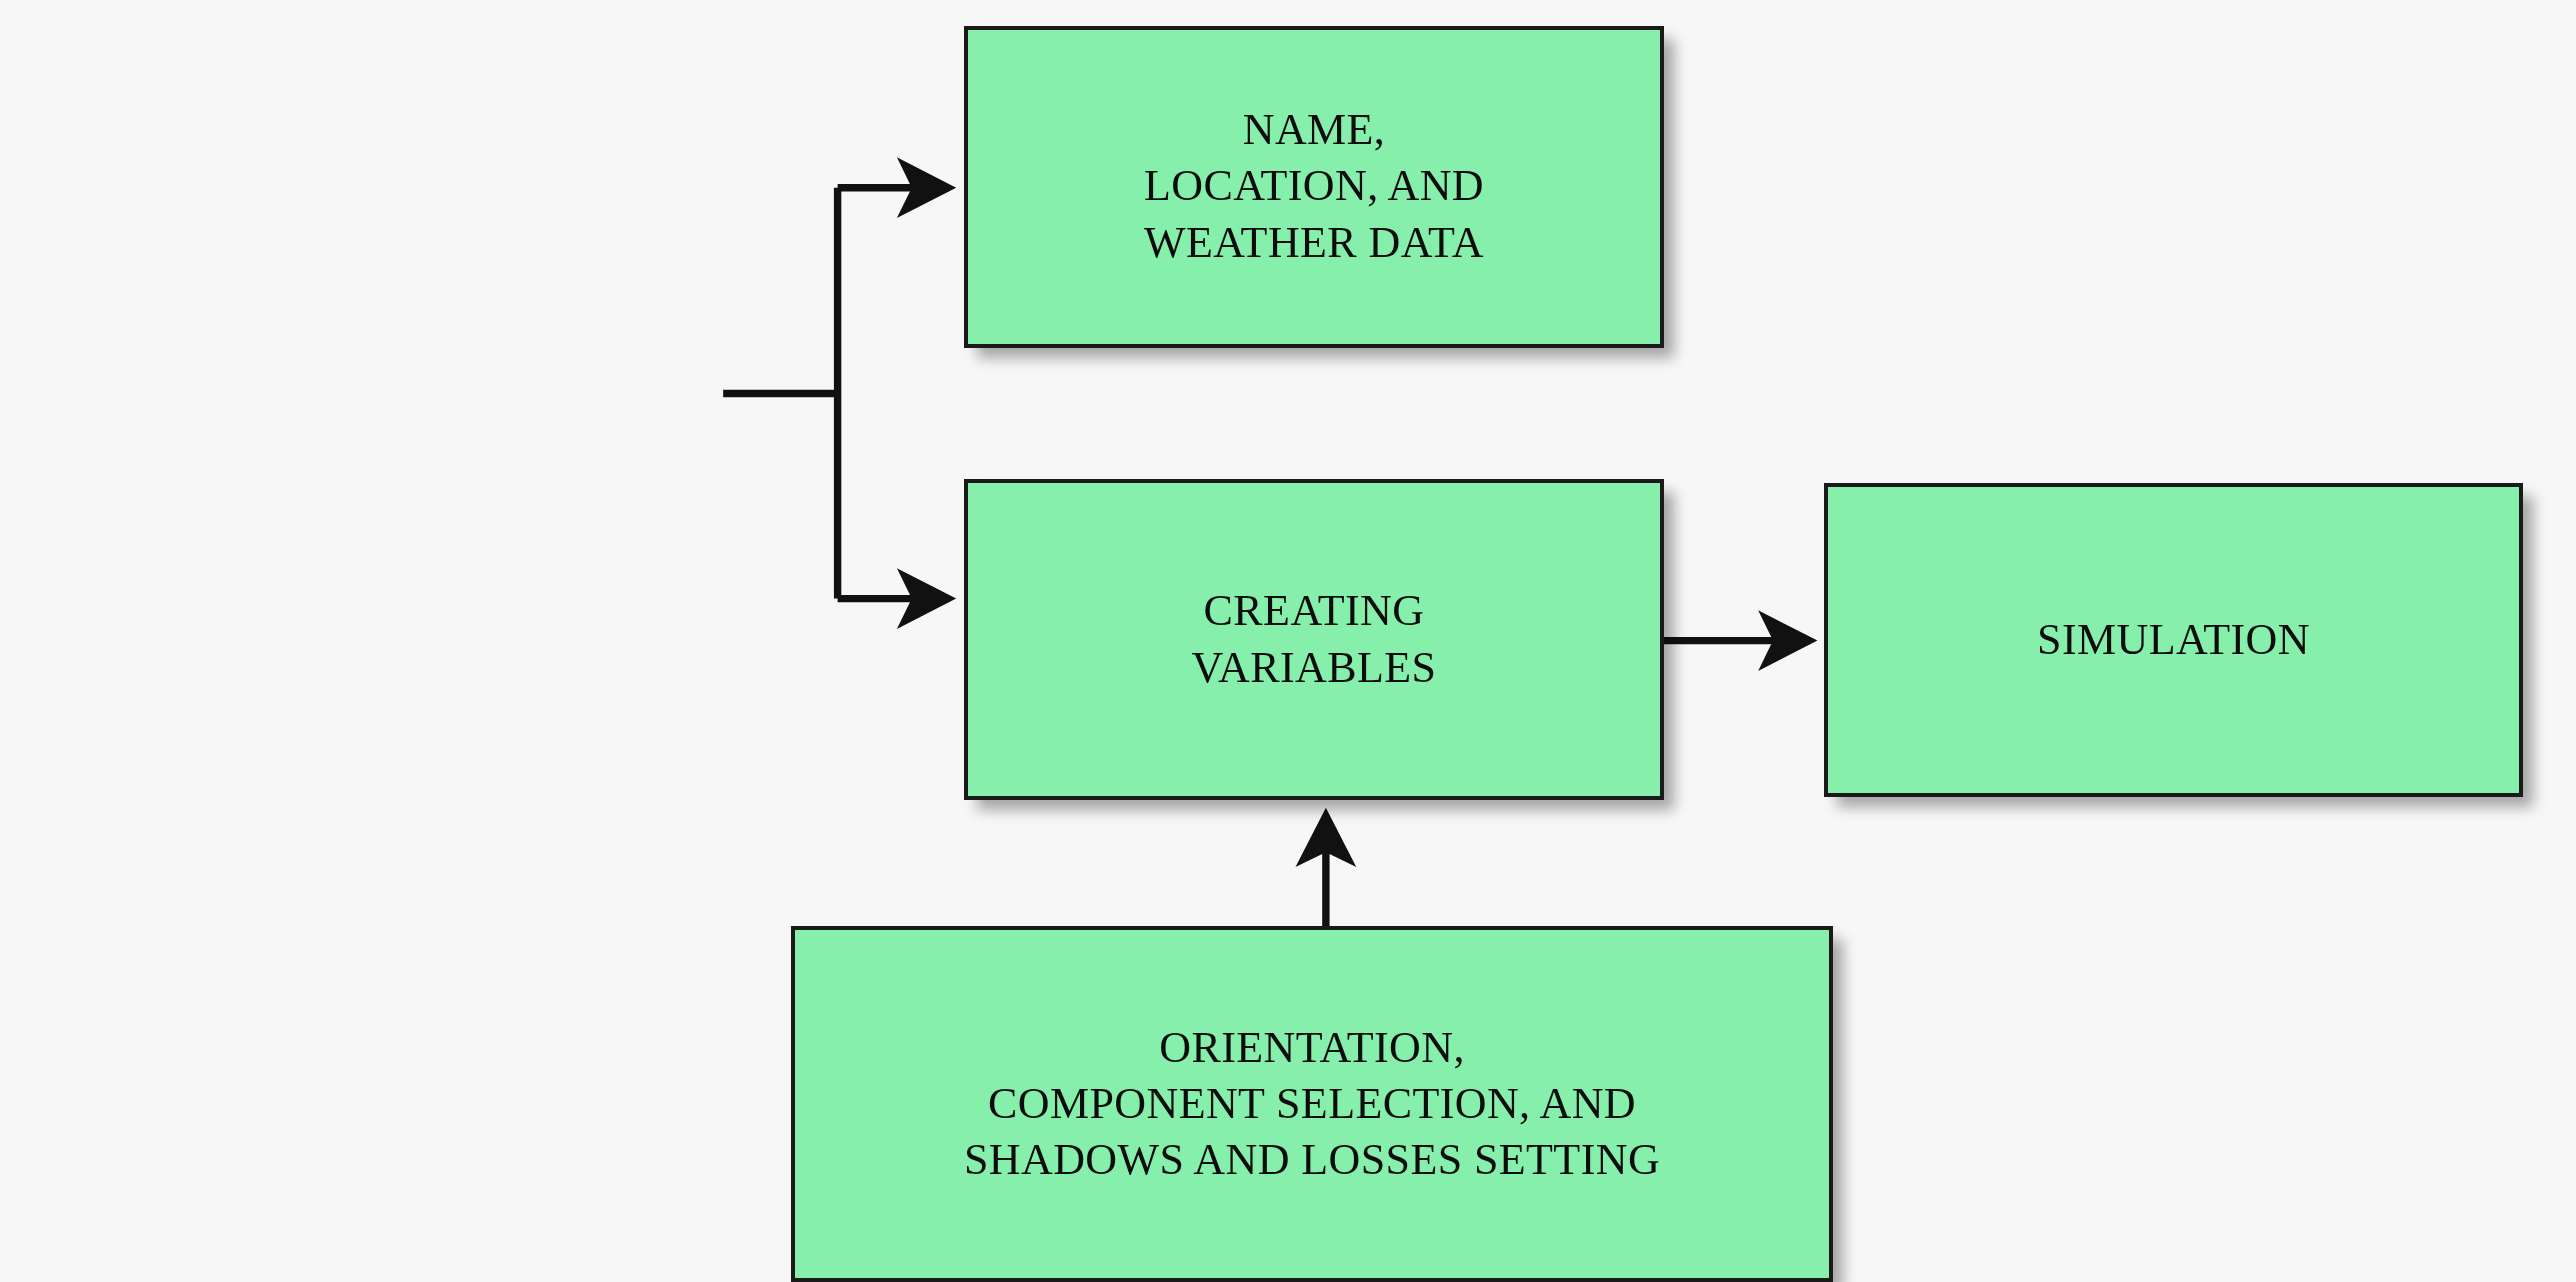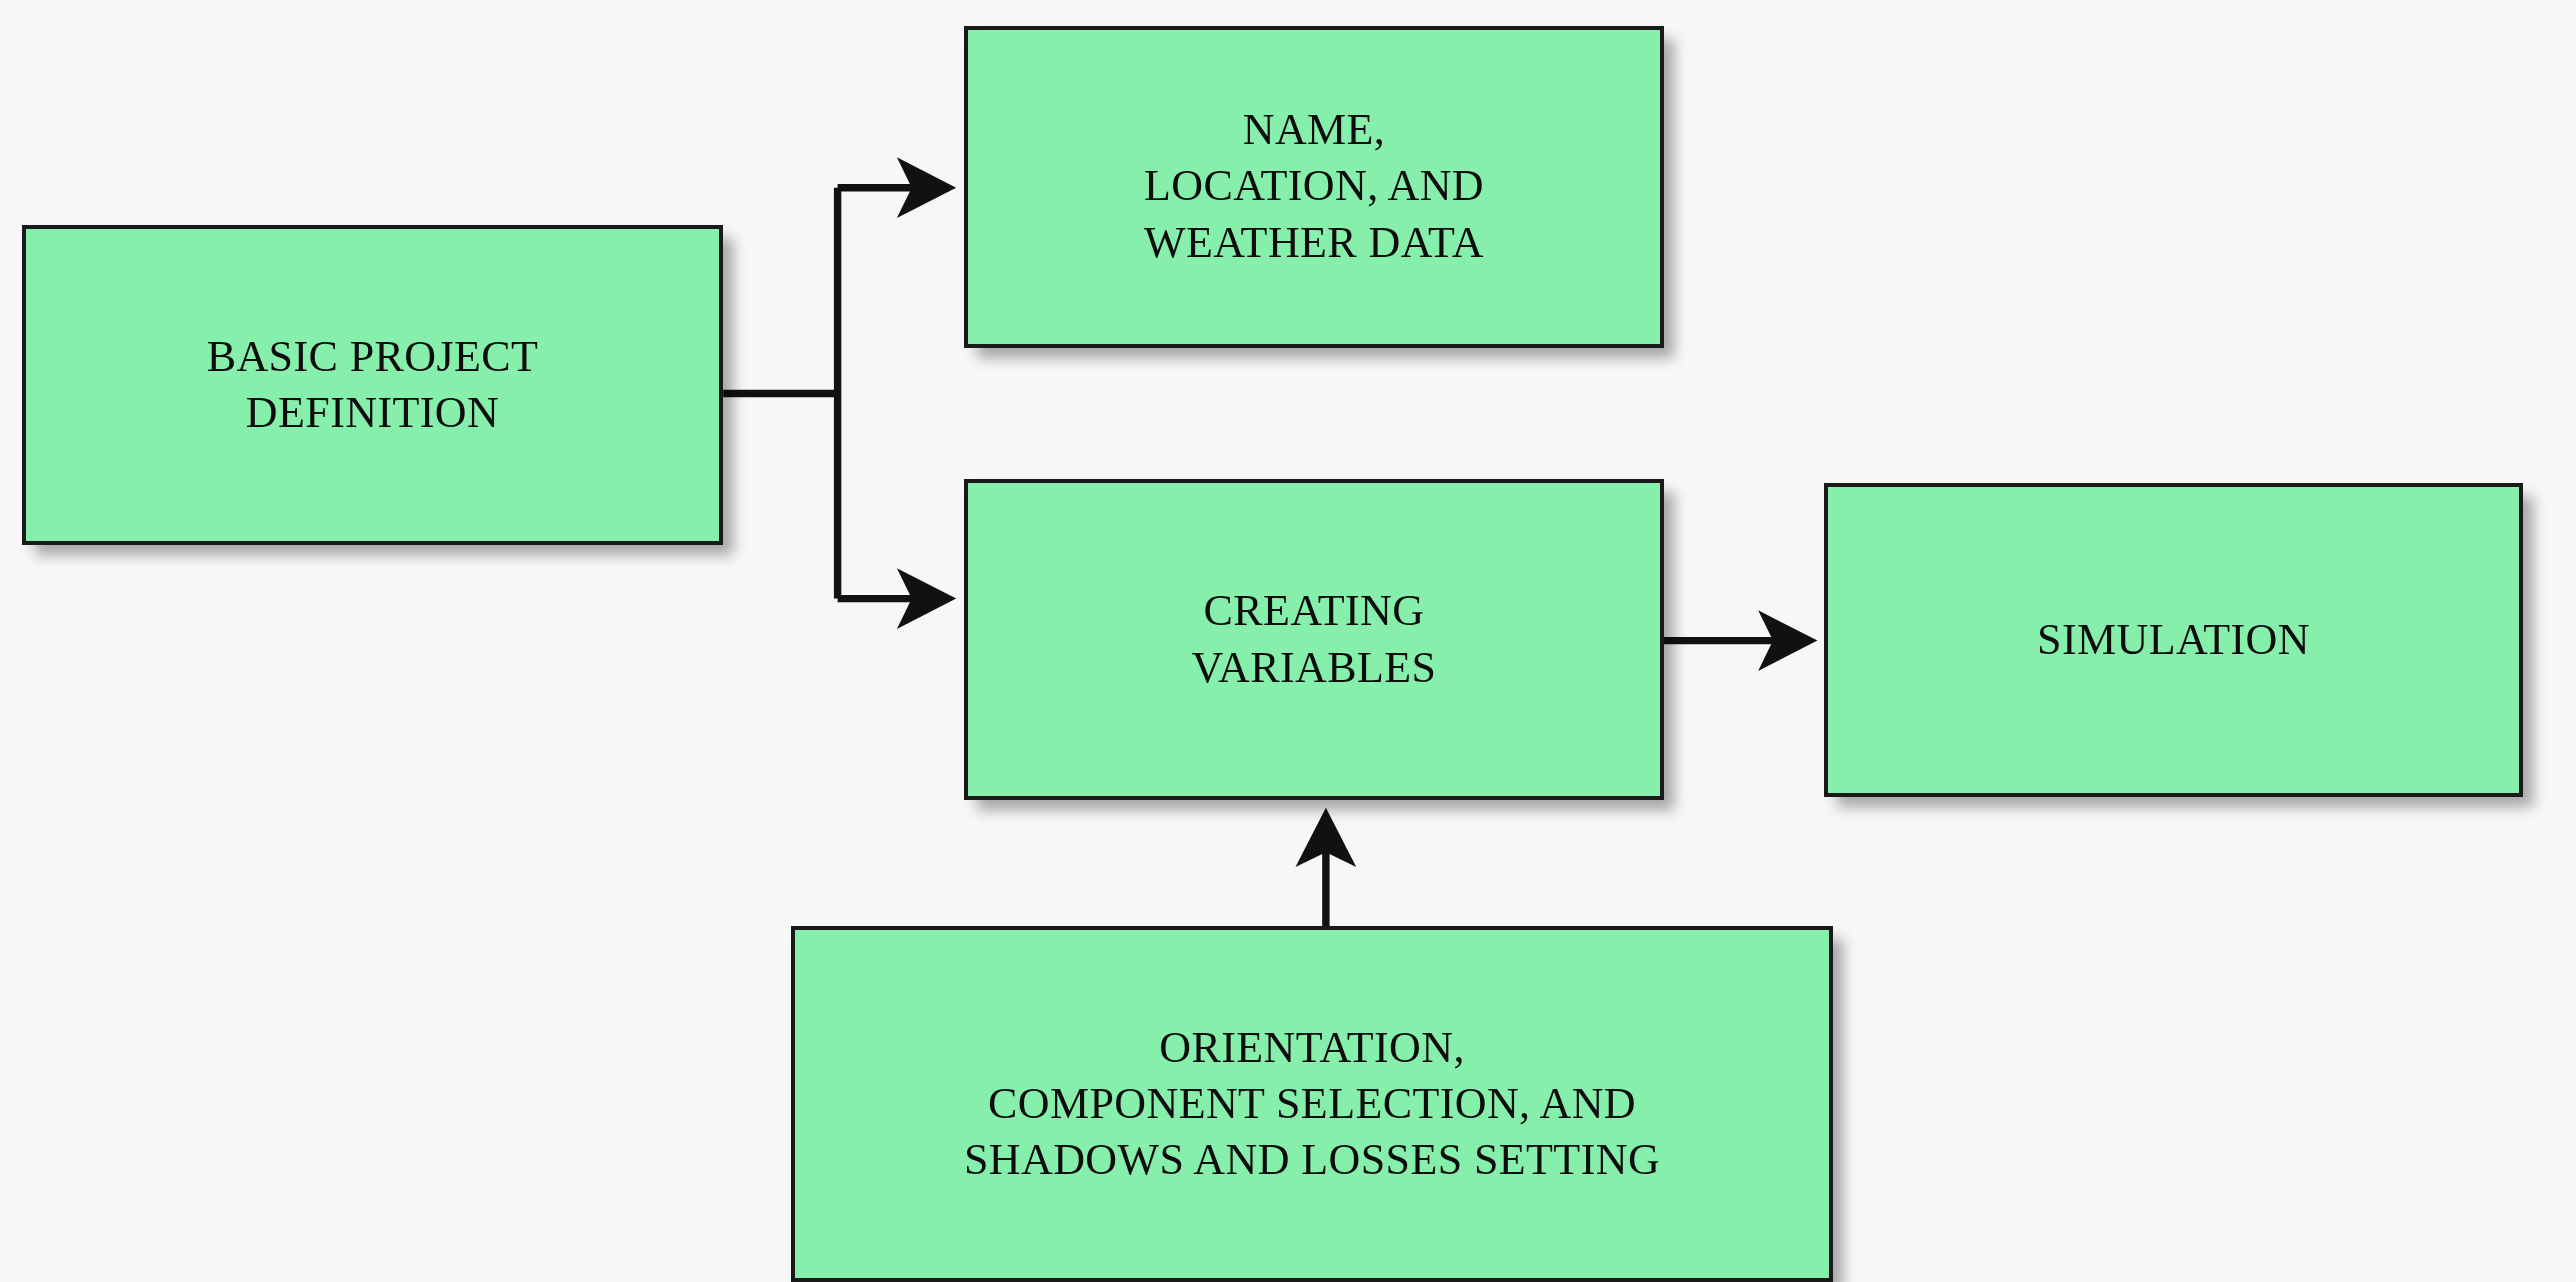--- a/index.html
+++ b/index.html
@@ -69,24 +69,20 @@
 
     <path d="M1017,228 L1152,228" fill="none" stroke="#111111" stroke-width="9" marker-end="url(#arrowhead)"></path>
 
     <path d="M1017,727 L1152,727" fill="none" stroke="#111111" stroke-width="9" marker-end="url(#arrowhead)"></path>
 
     <path d="M2020,778 L2198,778" fill="none" stroke="#111111" stroke-width="9" marker-end="url(#arrowhead)"></path>
 
     <path d="M1610,1125 L1610,990" fill="none" stroke="#111111" stroke-width="9" marker-end="url(#arrowhead)"></path>
   </svg>
 
-  <div class="node" id="node-basic">
-    <span class="node-label">BASIC PROJECT
-DEFINITION</span>
-  </div>
 
   <div class="node" id="node-name">
     <span class="node-label">NAME,
 LOCATION, AND
 WEATHER DATA</span>
   </div>
 
   <div class="node" id="node-variables">
     <span class="node-label">CREATING
 VARIABLES</span>

